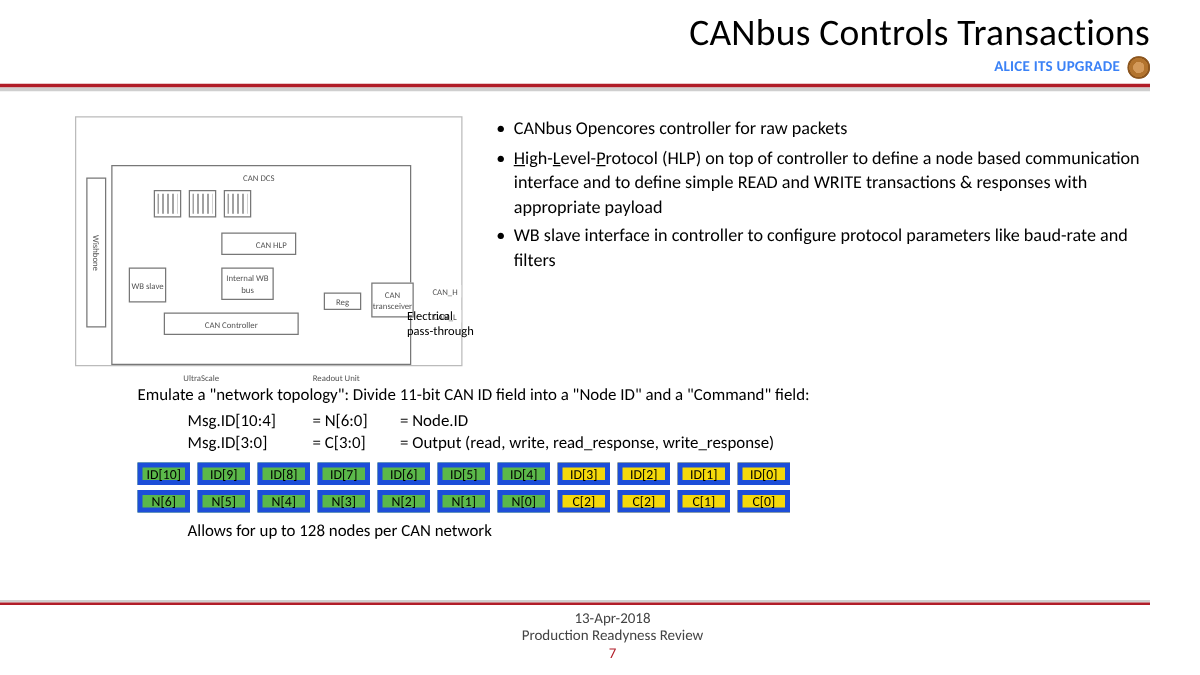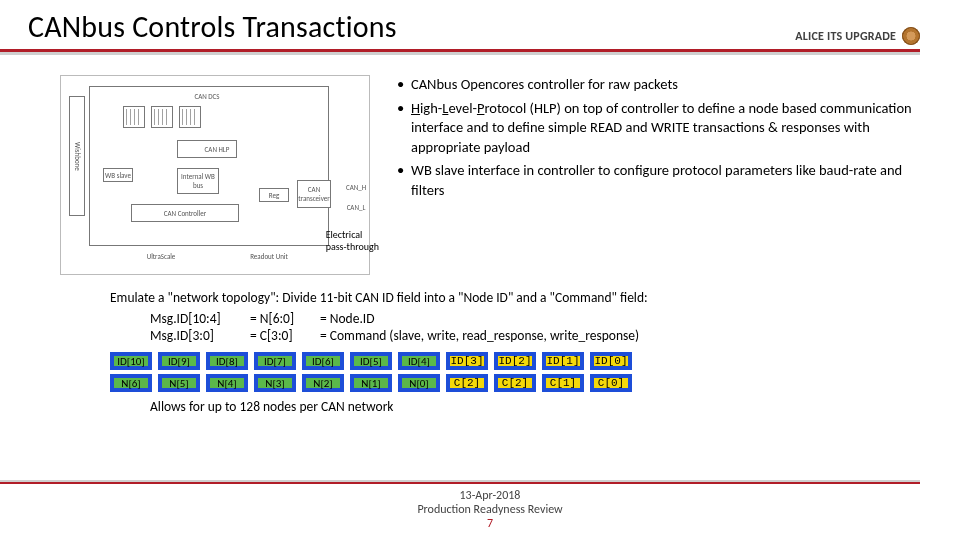--- a/index.html
+++ b/index.html
@@ -1,40 +1,40 @@
 <!DOCTYPE html>
 <html><head>
 <meta charset="utf-8">
 <style>
   * { box-sizing: border-box; margin: 0; padding: 0; }
   html, body { width: 960px; height: 540px; font-family: Calibri, "Segoe UI", Arial, sans-serif; background: #fff; color: #000; overflow: hidden; }
   .slide { position: relative; width: 960px; height: 540px; }
 
-  .title-wrap { display: flex; align-items: flex-end; justify-content: space-between; padding: 8px 40px 2px 28px; }
+  .title-wrap { display: flex; align-items: flex-end; padding: 8px 40px 2px 28px; flex-direction: column; }
   .title { font-size: 30px; font-weight: 400; letter-spacing: .2px; }
-  .brand { font-size: 12px; font-weight: 700; letter-spacing: .2px; white-space: nowrap; display: flex; align-items: center; gap: 6px; color: #404040; }
+  .brand { font-size: 12px; font-weight: 700; letter-spacing: .2px; white-space: nowrap; display: flex; align-items: center; gap: 6px; color: #3b82f6; }
   .brand-badge { width: 18px; height: 18px; border-radius: 50%; background: radial-gradient(circle at 50% 50%, #d49a5a 0 35%, #b3742e 36% 60%, #8c561f 61% 100%); box-shadow: inset 0 0 0 1px #8c561f; }
   .rule-red { height: 3px; background: #b11d28; margin: 2px 40px 0 0; }
   .rule-shadow { height: 3px; background: #cfcfcf; margin: 0 40px 0 0; }
 
   .content { position: relative; padding: 20px 40px 0 60px; display: flex; gap: 22px; }
   .diagram-col { width: 315px; position: relative; }
   .diagram-box { width: 310px; height: 200px; border: 1px solid #bbb; position: relative; background: #fff; font-size: 8px; color: #555; }
   
-  .dg { position: absolute; border: 1px solid #777; background: #fff; display: flex; align-items: center; justify-content: center; font-size: 7px; text-align: center; }
+  .dg { position: absolute; border: 1px solid #777; background: #fff; display: flex; align-items: center; justify-content: center; font-size: 7px; text-align: center; margin-top: 28px; }
   .dg-outer { left: 28px; top: 10px; width: 240px; height: 160px; border-width: 1.5px; }
   .dg-wb { left: 8px; top: 20px; width: 16px; height: 120px; writing-mode: vertical-rl; }
   .dg-hdr { left: 96px; top: 14px; width: 100px; height: 12px; border: none; }
   .dg-fifo1 { left: 62px; top: 30px; width: 22px; height: 22px; }
   .dg-fifo2 { left: 90px; top: 30px; width: 22px; height: 22px; }
   .dg-fifo3 { left: 118px; top: 30px; width: 22px; height: 22px; }
   .dg-hlp { left: 116px; top: 64px; width: 60px; height: 18px; padding-left: 20px; }
   .dg-int { left: 116px; top: 92px; width: 42px; height: 26px; }
   .dg-cc  { left: 70px; top: 128px; width: 108px; height: 18px; }
-  .dg-wbs { left: 42px; top: 92px; width: 30px; height: 14px; }
+  .dg-wbs { left: 42px; top: 92px; width: 30px; height: 28px; }
   .dg-reg { left: 198px; top: 112px; width: 30px; height: 14px; }
   .dg-trx { left: 236px; top: 104px; width: 34px; height: 28px; }
   .dg-us  { left: 60px; top: 172px; width: 80px; height: 16px; border: none; }
   .dg-bu  { left: 168px; top: 172px; width: 80px; height: 16px; border: none; }
   .dg-canh{ left: 282px; top: 106px; width: 26px; height: 10px; border: none; }
   .dg-canl{ left: 282px; top: 126px; width: 26px; height: 10px; border: none; }
   .fifo-bars::before { content: ""; position: absolute; inset: 2px; background: repeating-linear-gradient(90deg,#555 0 1px,transparent 1px 4px); opacity:.55;}
   .passthru { position: absolute; right: -4px; bottom: 22px; font-size: 10px; line-height: 12px; text-align: left; color: #000; }
 
   .bullets { flex: 1; font-size: 14.5px; line-height: 1.35; }
@@ -49,21 +49,21 @@
   .map { padding: 4px 0 0 150px; font-size: 13.5px; }
   .map-row { display: flex; }
   .map-row .c1 { width: 100px; }
   .map-row .c2 { width: 70px; }
   .map-row .c3 { flex: 1; }
 
   .bits { padding: 8px 0 0 110px; }
   .bits-row { display: flex; gap: 6px; margin-bottom: 4px; }
   .bit { width: 42px; height: 18px; border: 4px solid #1d4ed8; font-size: 11px; display: flex; align-items: center; justify-content: center; }
   .green { background: #5bb84a; }
-  .yellow { background: #f4d90b; font-family: Liberation Mono, monospace; }
+  .yellow { background: #f4d90b; }
   .allow { padding: 2px 0 0 150px; font-size: 13.5px; }
 
   .footer { position: absolute; left: 0; right: 0; bottom: 10px; }
   .foot-line1 { height: 2px; background: #cfcfcf; margin: 0 40px 0 0; }
   .foot-line2 { height: 2px; background: #b11d28; margin: 0 40px 0 0; }
   .foot-row { display: flex; justify-content: space-between; align-items: center; padding: 4px 40px 0 60px; font-size: 12px; color: #444; flex-direction: column; }
   .pg { color: #b11d28; }
 </style>
 </head>
 <body>
@@ -121,21 +121,21 @@
 
   <div class="map">
     <div class="map-row">
       <div class="c1">Msg.ID[10:4]</div>
       <div class="c2">= N[6:0]</div>
       <div class="c3">= Node.ID</div>
     </div>
     <div class="map-row">
       <div class="c1">Msg.ID[3:0]</div>
       <div class="c2">= C[3:0]</div>
-      <div class="c3">= Command (slave, write, read_response, write_response)</div>
+      <div class="c3">= Output (read, write, read_response, write_response)</div>
     </div>
   </div>
 
   <div class="bits">
     <div class="bits-row" id="bits-top">
         <div class="bit green">ID[10]</div>
         <div class="bit green">ID[9]</div>
         <div class="bit green">ID[8]</div>
         <div class="bit green">ID[7]</div>
         <div class="bit green">ID[6]</div>

